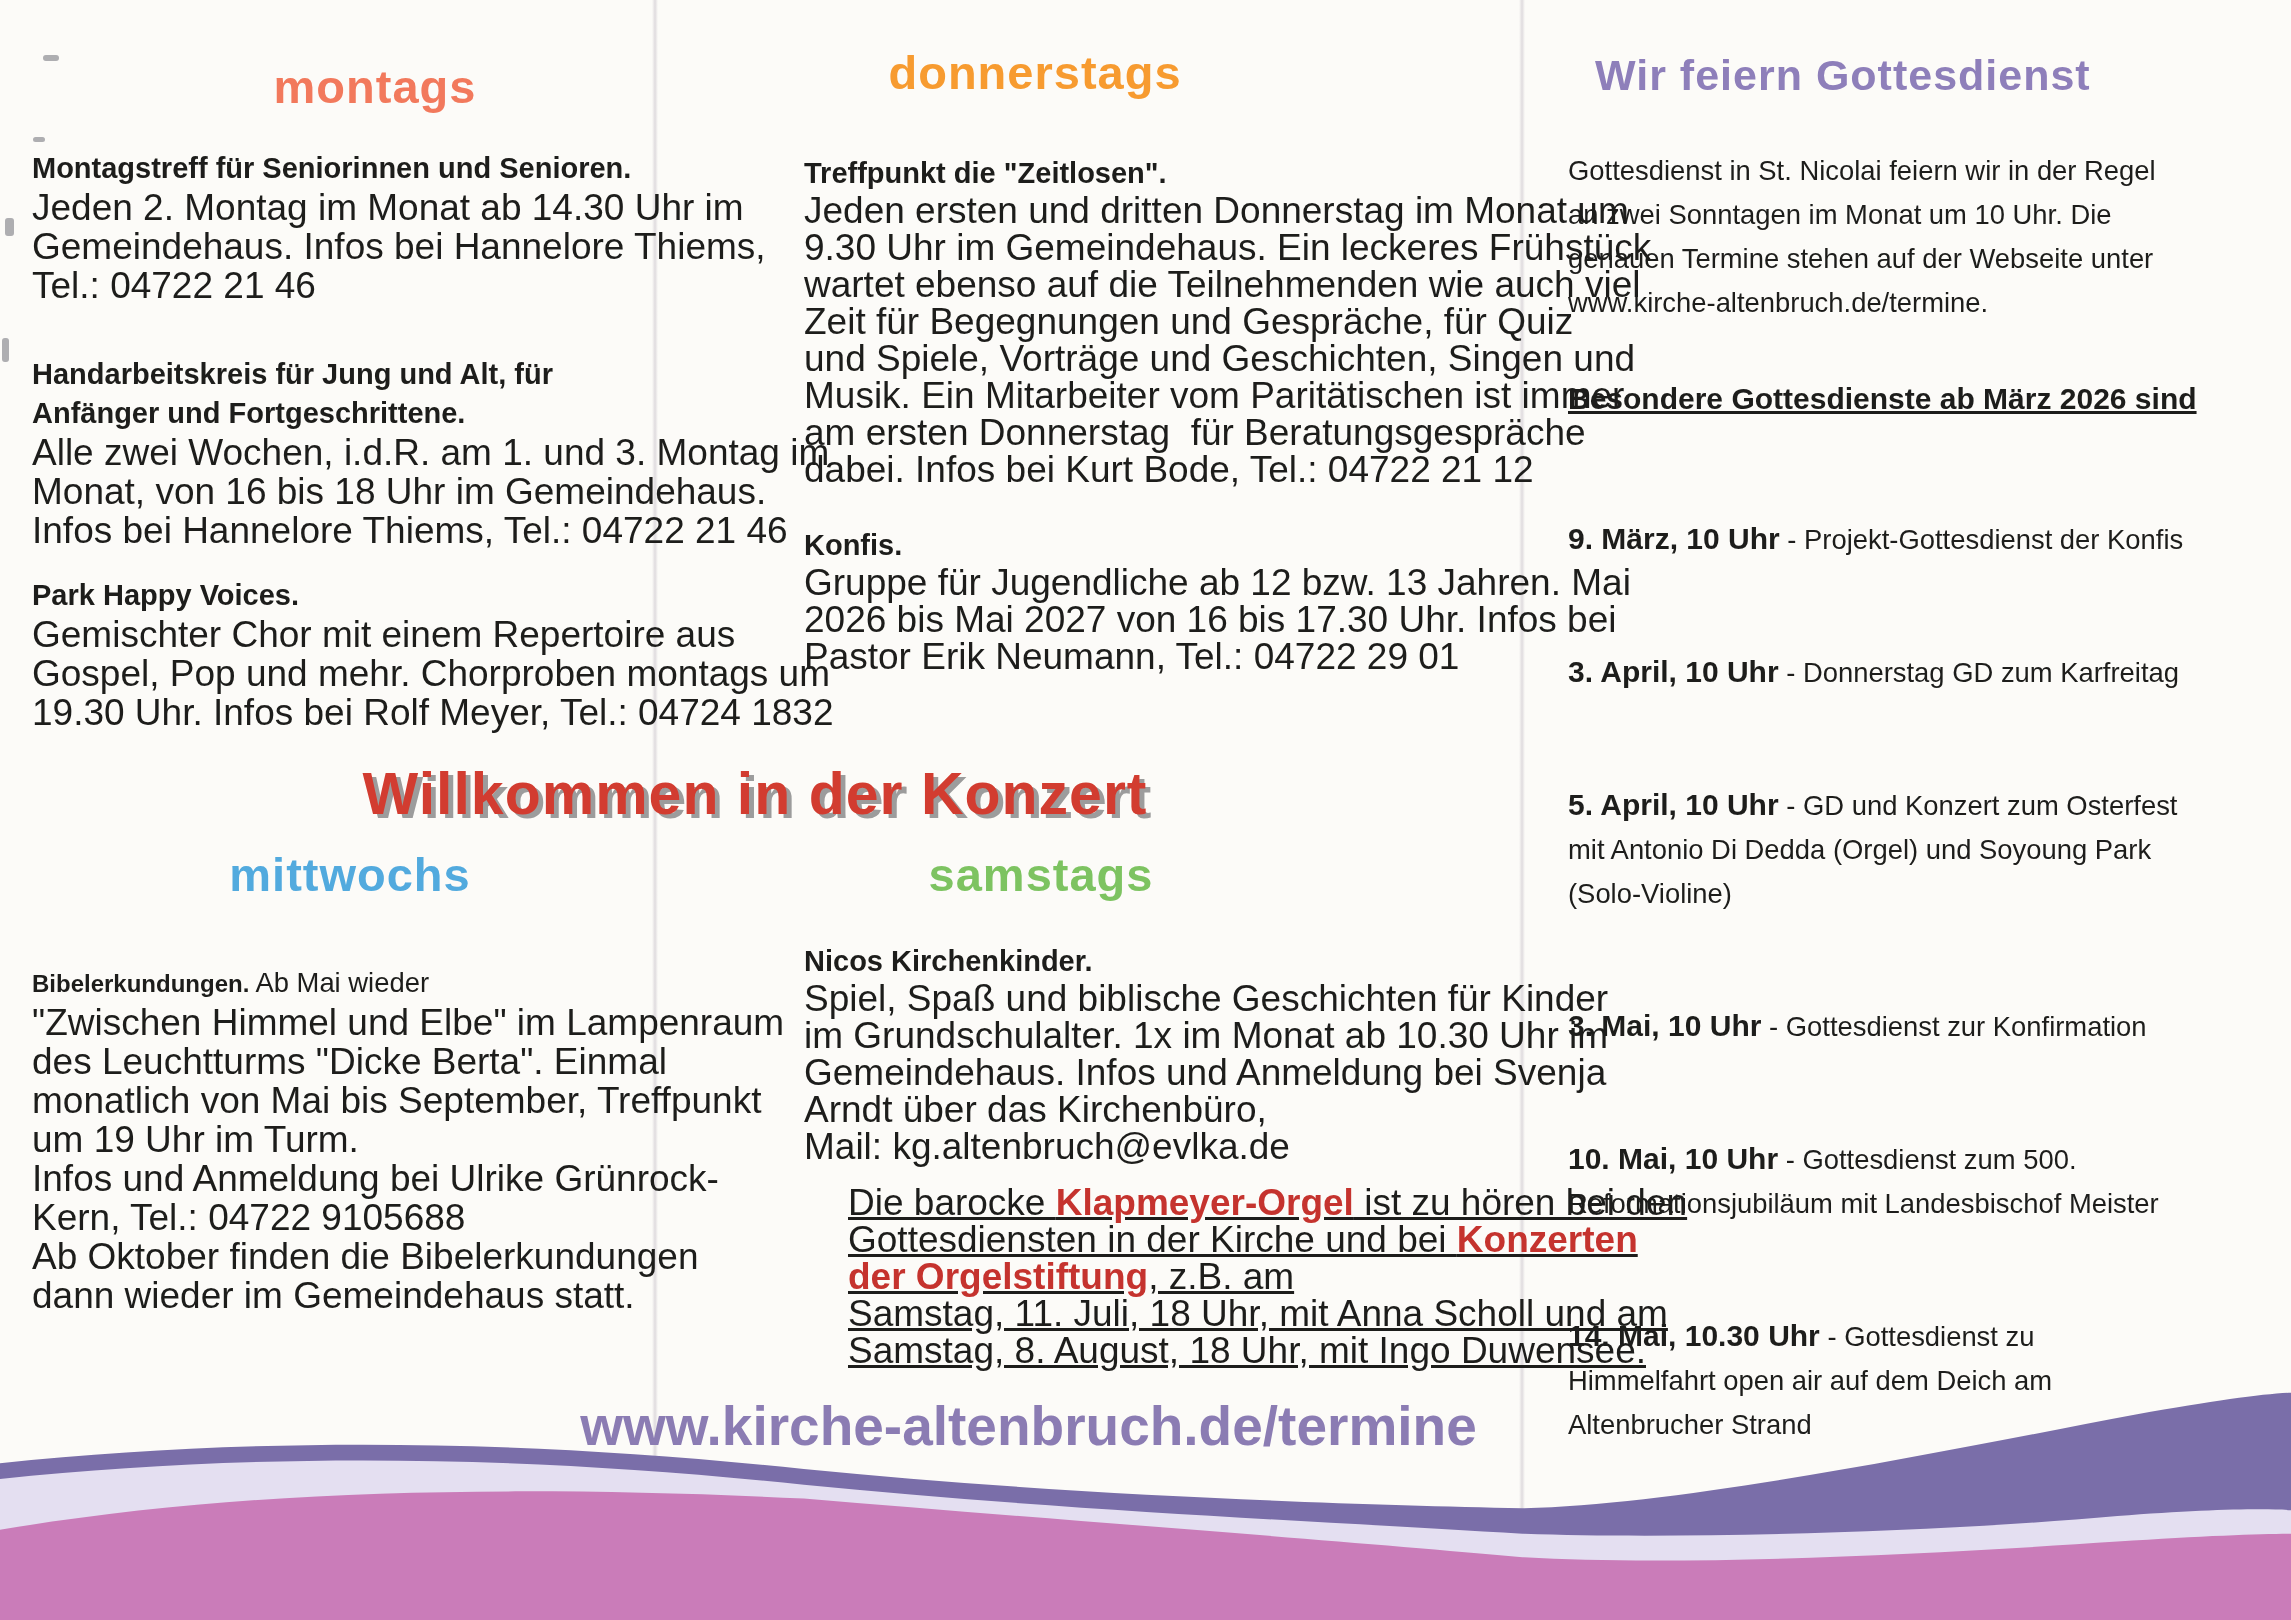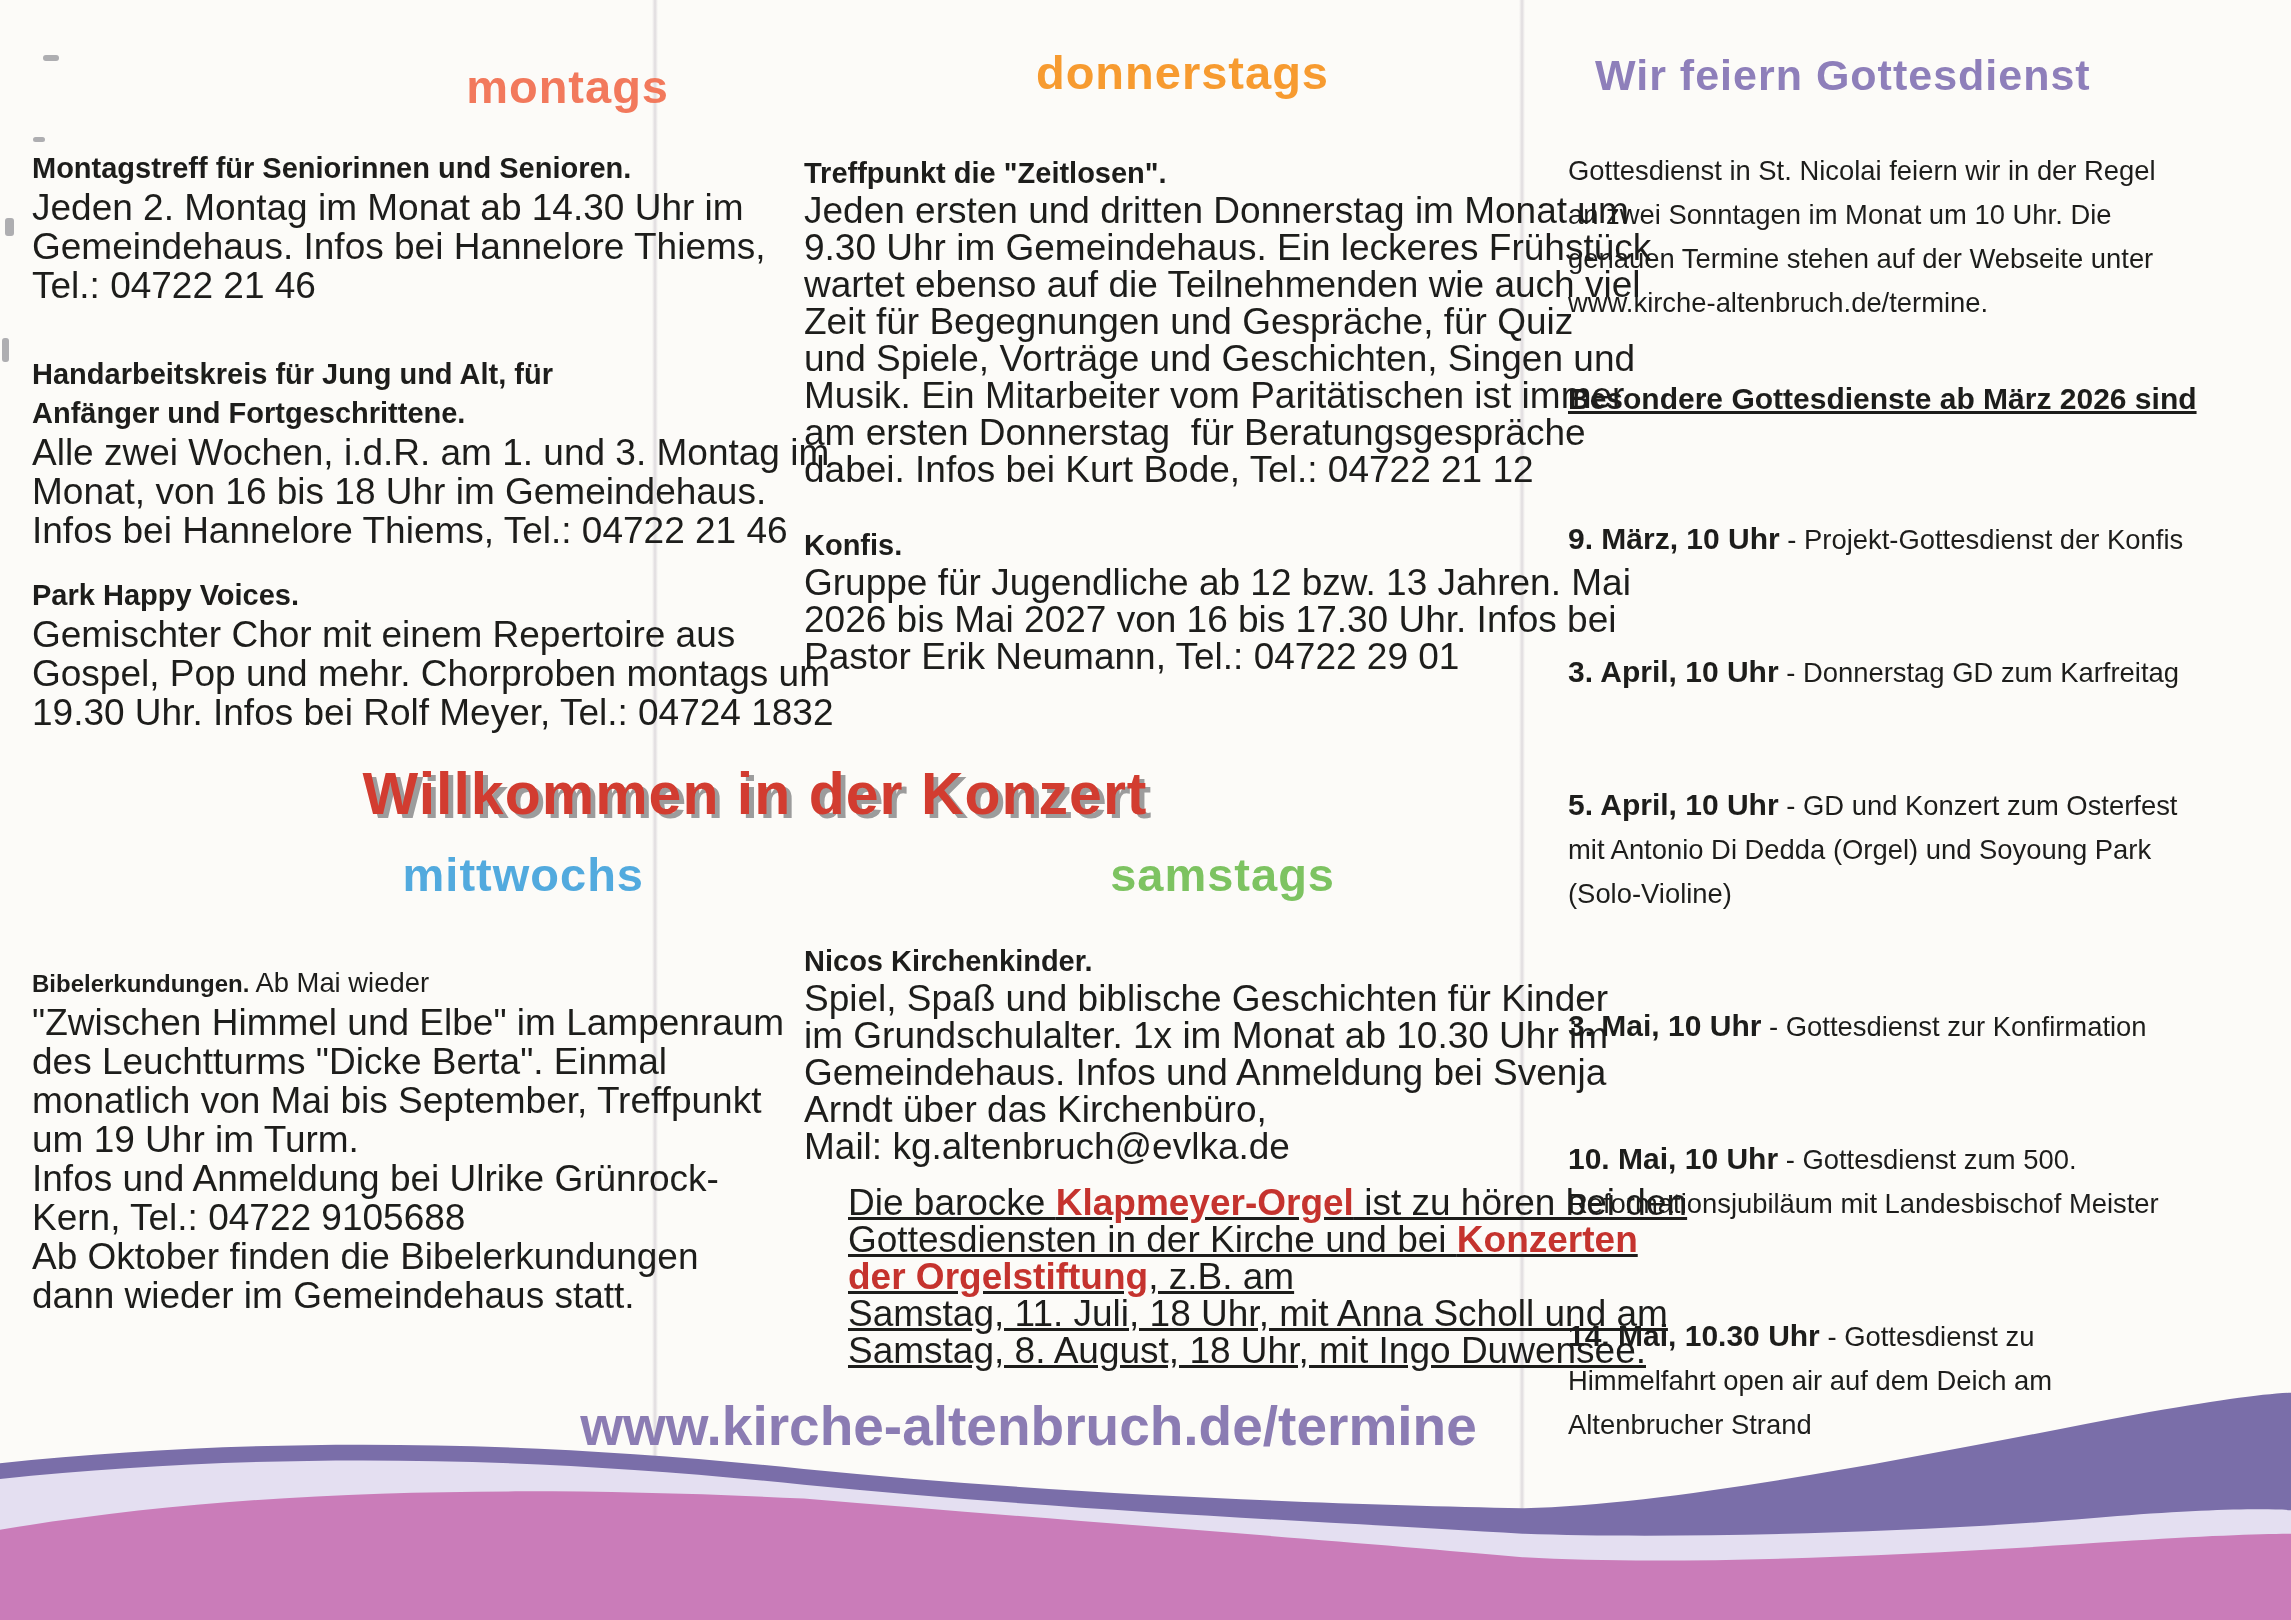--- a/index.html
+++ b/index.html
@@ -12,21 +12,21 @@
     color:#1d1d1b;
   }
   
   .fold{position:absolute;top:0;bottom:0;width:5.9px;
     background:linear-gradient(to right, rgba(120,105,130,0), rgba(120,105,130,.22), rgba(120,105,130,0));}
   .fold1{left:652px;}
   .fold2{left:1519px;}
   
   .speck{position:absolute;background:rgba(80,80,90,.45);border-radius:2.9px;}
 
-  .hd{position:absolute;font-weight:700;letter-spacing:1px;text-align:right;width:588px;line-height:1.1;}
+  .hd{position:absolute;font-weight:700;letter-spacing:1px;text-align:center;width:588px;line-height:1.1;}
   .hd-day{font-size:47px;}
   .coral{color:#f2795c;}
   .orange{color:#f79b30;}
   .blue{color:#52aade;}
   .green{color:#7dc361;}
 
   .blk{position:absolute;}
   .bt{font-weight:700;font-size:29px;white-space:pre;}
   .bb{font-size:37px;white-space:pre;}
   .lh40 .bt,.lh40 .bb,.lh40 .bline{line-height:39px;}

